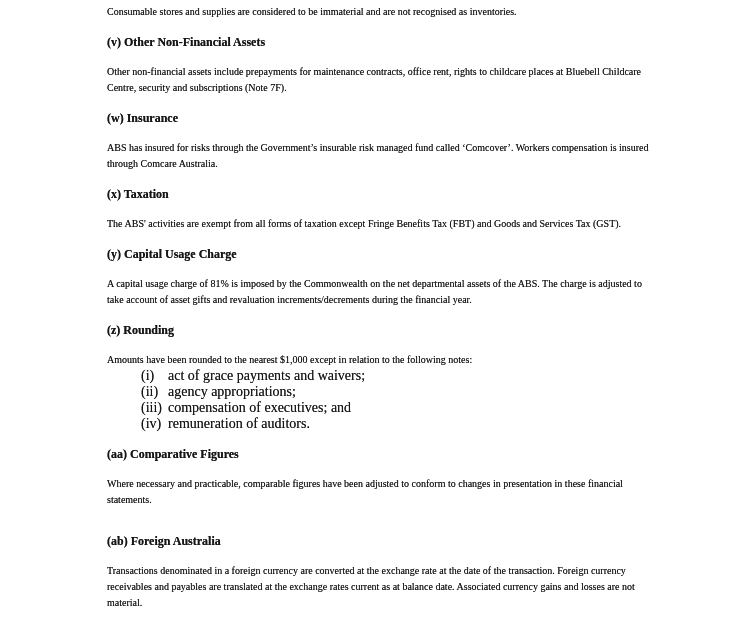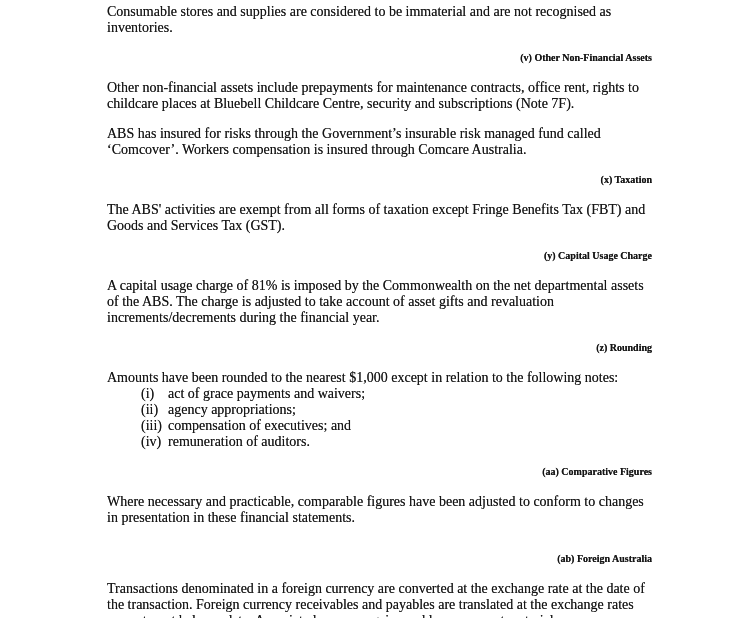--- a/index.html
+++ b/index.html
@@ -17,32 +17,31 @@
   .page {
     box-sizing: border-box;
     padding: 4px 0 0 107px;
     width: 742px;
     height: 618px;
   }
   .doc {
     width: 545px;
   }
   .para {
-    font-size: 14px;
+    font-size: 10px;
     line-height: 16px;
     margin: 0 0 14px 0;
     text-shadow: 0 0 0.45px rgba(0,0,0,0.65);
   }
   .heading {
-    font-size: 10px;
+    font-size: 12px;
     line-height: 16px;
     font-weight: bold;
     margin: 0 0 14px 0;
     text-shadow: 0 0 0.5px rgba(0,0,0,0.75);
-    text-align: right;
   }
   .section { margin: 0; }
   
   .section:last-of-type { padding-top: 11px; }
   .list {
     margin: -14px 0 14px 0; 
     padding-left: 34px;
   }
   .list-row {
     font-size: 14px;
@@ -59,20 +58,21 @@
 
 <div class="page">
   <div class="doc">
     <p class="para">Consumable stores and supplies are considered to be immaterial and are not recognised as inventories.</p>
     <div id="sections">
         <section class="section">
           <h3 class="heading">(v) Other Non-Financial Assets</h3>
           <p class="para">Other non-financial assets include prepayments for maintenance contracts, office rent, rights to childcare places at Bluebell Childcare Centre, security and subscriptions (Note 7F).</p>
         </section>
         <section class="section">
+          <h3 class="heading">(w) Insurance</h3>
           <p class="para">ABS has insured for risks through the Government’s insurable risk managed fund called ‘Comcover’. Workers compensation is insured through Comcare Australia.</p>
         </section>
         <section class="section">
           <h3 class="heading">(x) Taxation</h3>
           <p class="para">The ABS' activities are exempt from all forms of taxation except Fringe Benefits Tax (FBT) and Goods and Services Tax (GST).</p>
         </section>
         <section class="section">
           <h3 class="heading">(y) Capital Usage Charge</h3>
           <p class="para">A capital usage charge of 81% is imposed by the Commonwealth on the net departmental assets of the ABS. The charge is adjusted to take account of asset gifts and revaluation increments/decrements during the financial year.</p>
         </section>

